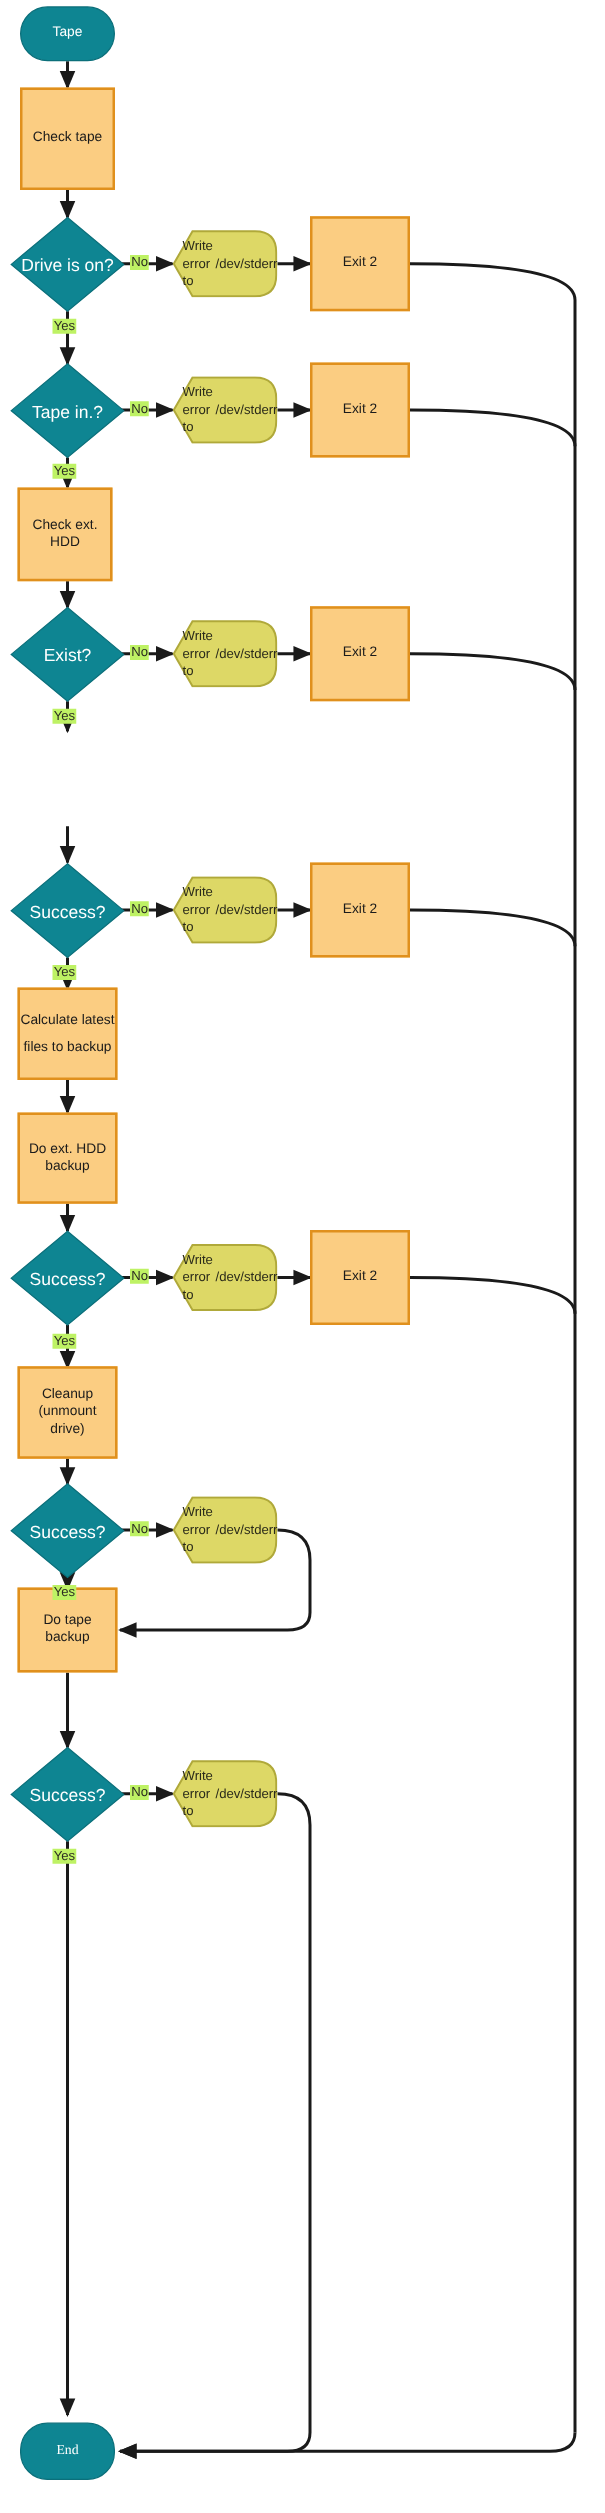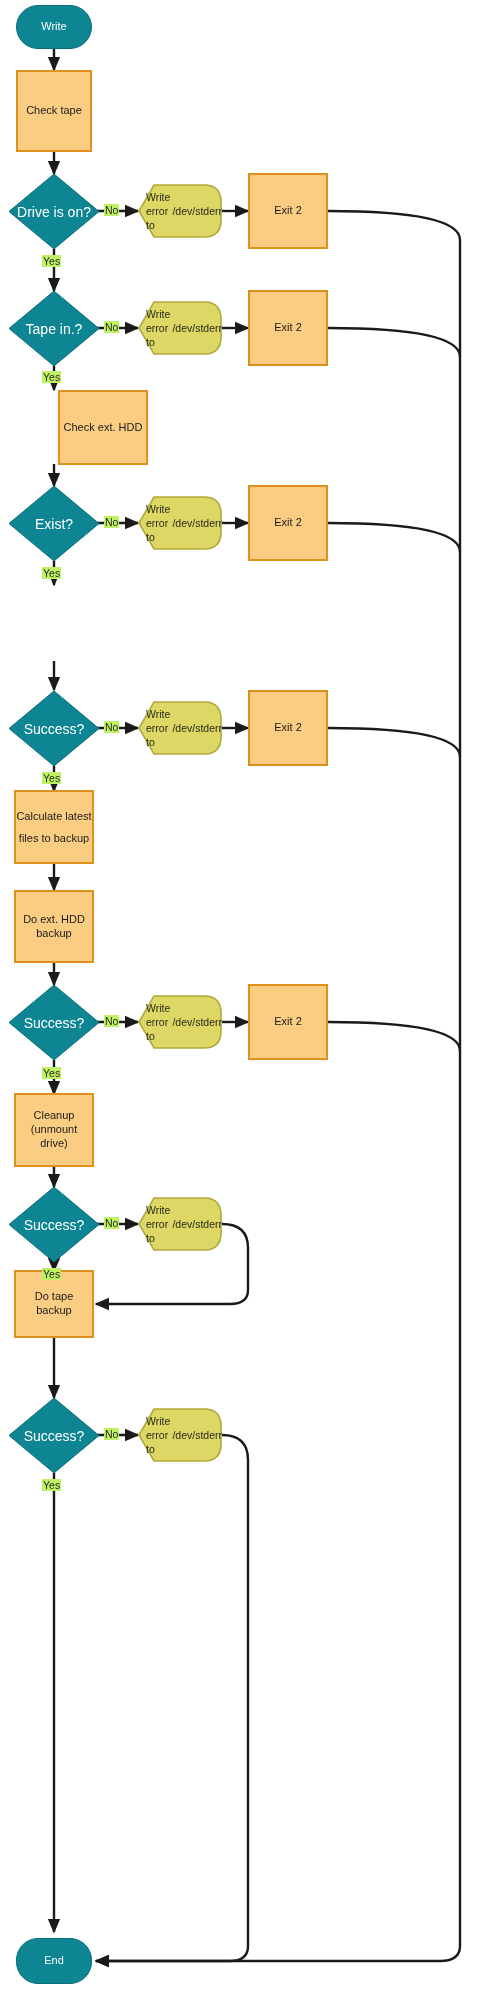--- a/index.html
+++ b/index.html
@@ -71,42 +71,42 @@
 
       <path d="M460,1946 Q460,1961 440,1961 L96,1961" marker-end="url(#arrow)"></path>
 
       <path d="M222,1224 Q248,1224 248,1248 L248,1290 Q248,1304 230,1304 L96,1304" marker-end="url(#arrow)"></path>
 
       <path d="M222,1435 Q248,1435 248,1460 L248,1946 Q248,1961 230,1961 L96,1961" marker-end="url(#arrow)"></path>
     </g>
   </svg>
 
   <div class="node terminator" style="left:16px;top:5px;width:76px;height:44px;">
-    <span>Write</span>
+    <span>Tape</span>
   </div>
 
   <div class="node process" style="left:16px;top:70px;width:76px;height:82px;">
     <span>Check tape</span>
   </div>
 
   <div class="decision-wrap" style="left:8px;top:173px;width:92px;height:77px;">
     <svg class="decision-shape" viewBox="0 0 92 77">
       <polygon points="46,1 91,38.5 46,76 1,38.5" fill="#0e8592" stroke="#0b6f7a" stroke-width="1"></polygon>
     </svg>
     <div class="decision-label">Drive is on?</div>
   </div>
 
   <div class="decision-wrap" style="left:8px;top:290px;width:92px;height:77px;">
     <svg class="decision-shape" viewBox="0 0 92 77">
       <polygon points="46,1 91,38.5 46,76 1,38.5" fill="#0e8592" stroke="#0b6f7a" stroke-width="1"></polygon>
     </svg>
     <div class="decision-label">Tape in.?</div>
   </div>
 
-  <div class="node process" style="left:14px;top:390px;width:90px;height:75px;margin-left:44px;">
+  <div class="node process" style="left:14px;top:390px;width:76px;height:75px;">
     <span>Check ext. HDD</span>
   </div>
 
   <div class="decision-wrap" style="left:8px;top:485px;width:92px;height:77px;">
     <svg class="decision-shape" viewBox="0 0 92 77">
       <polygon points="46,1 91,38.5 46,76 1,38.5" fill="#0e8592" stroke="#0b6f7a" stroke-width="1"></polygon>
     </svg>
     <div class="decision-label">Exist?</div>
   </div>
 
@@ -151,21 +151,21 @@
     <span>Do tape backup</span>
   </div>
 
   <div class="decision-wrap" style="left:8px;top:1397px;width:92px;height:77px;">
     <svg class="decision-shape" viewBox="0 0 92 77">
       <polygon points="46,1 91,38.5 46,76 1,38.5" fill="#0e8592" stroke="#0b6f7a" stroke-width="1"></polygon>
     </svg>
     <div class="decision-label">Success?</div>
   </div>
 
-  <div class="node terminator" style="left:16px;top:1938px;width:76px;height:46px;">
+  <div class="node terminator" style="left:16px;top:1938px;width:76px;height:46px;font-family:Liberation Serif, serif;">
     <span>End</span>
   </div>
 
   <div class="errnode" style="left:138px;top:184px;width:84px;height:54px;">
     <svg width="84" height="54" viewBox="0 0 84 54">
       <path d="M16,1 L66,1 Q83,1 83,18 L83,36 Q83,53 66,53 L16,53 L1,27 Z" fill="#ddd866" stroke="#b0a93a" stroke-width="1.6"></path>
     </svg>
     <div class="errtext">
       <span>Write error to</span>
       <span>/dev/stderr</span>

